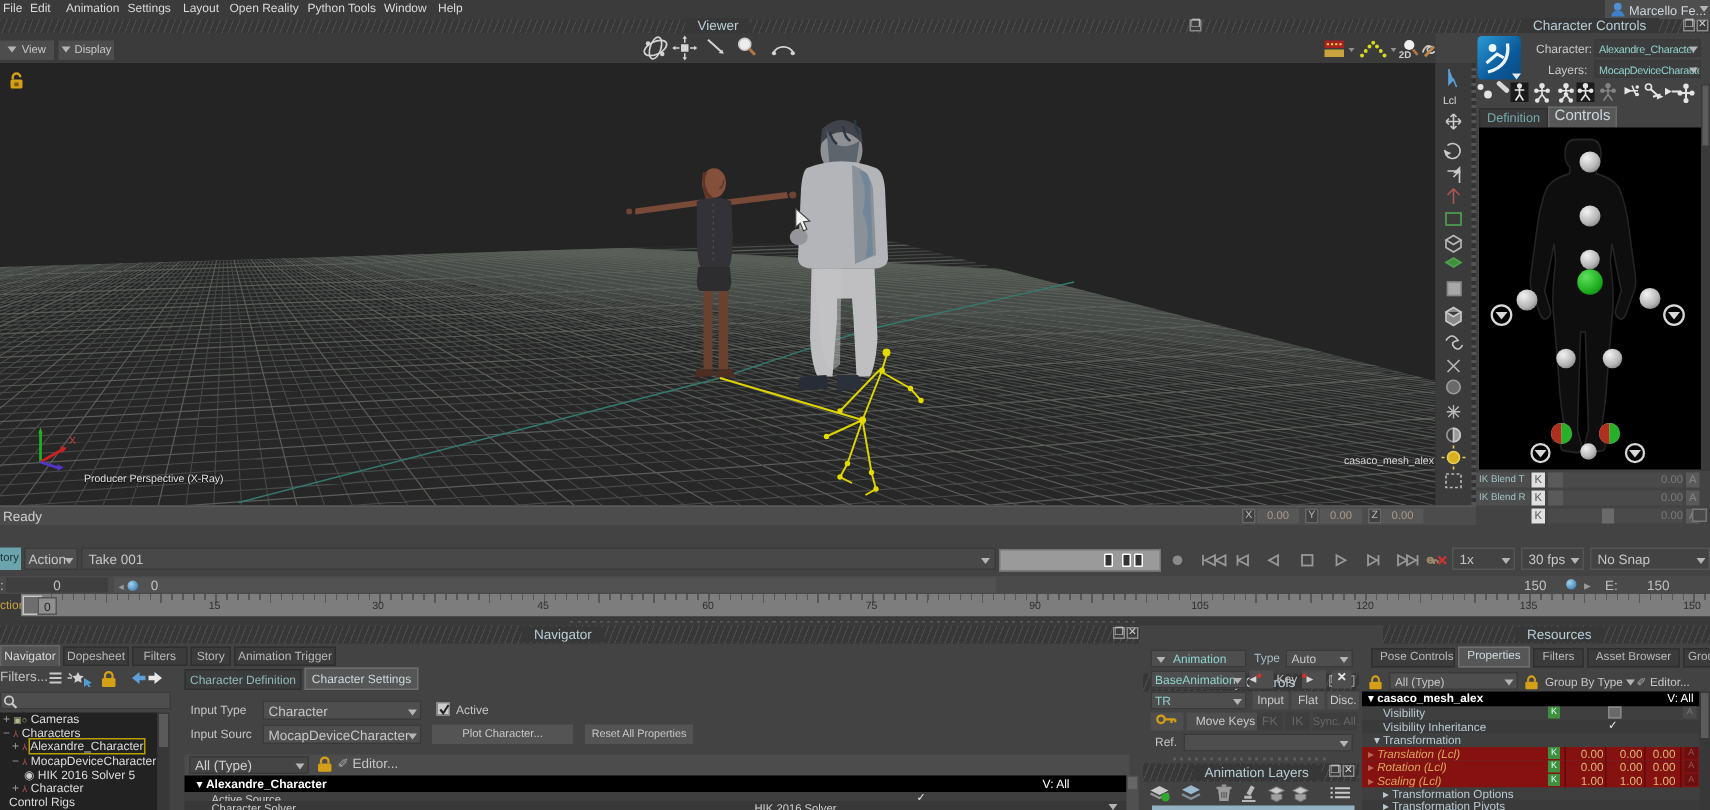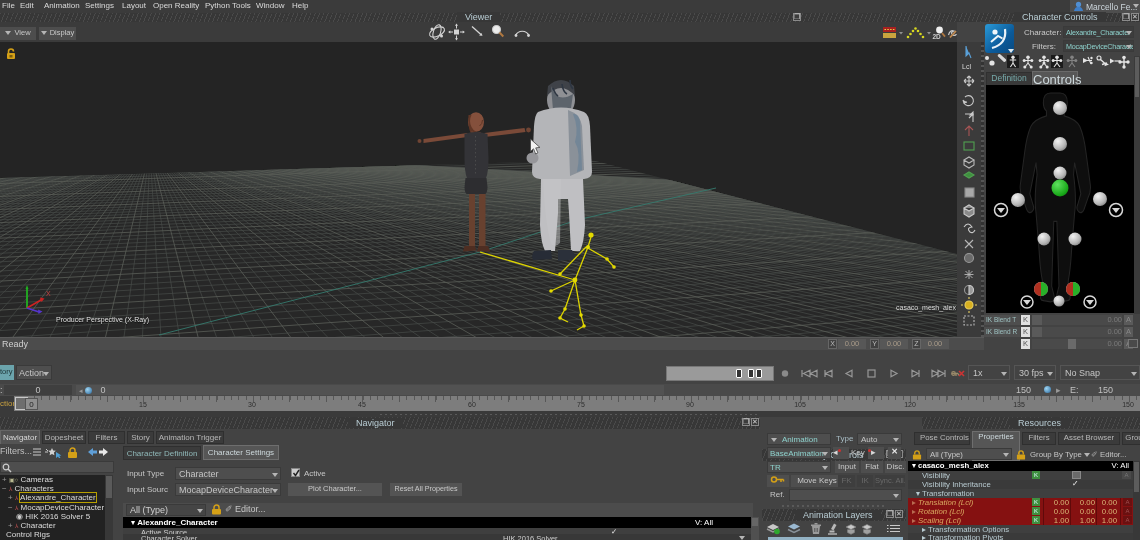--- a/index.html
+++ b/index.html
@@ -223,21 +223,21 @@
   <div class="abs" style="left:1px;top:2px;width:29px;height:29px;border-radius:3px;background:linear-gradient(135deg,#2a9ad8,#0b5a9a 60%,#0a4a80);">
     <svg width="29" height="29" viewBox="0 0 29 29">
           <path d="M7 24 Q22 20 20 5" stroke="#e8f2f8" stroke-width="2.2" fill="none"></path>
           <circle cx="10" cy="8" r="2.6" fill="#eef6fa"></circle>
           <path d="M6 18 l7 -6 l4.5 2.5" stroke="#eef6fa" stroke-width="2" fill="none"></path>
         </svg>
     <span class="chev abs" style="right:0px;bottom:0px;border-top-color:#dfe9ef;"></span>
   </div>
   <div class="abs" style="left:40px;top:6px;font-size:8px;color:#c9c9c9;">Character:</div>
   <div class="dd" style="left:79px;top:4px;width:71px;height:12px;background:#3d3d3d;"><span class="teal" style="font-size:7.2px;letter-spacing:-0.2px;padding-left:2px;line-height:11px;display:inline-block;">Alexandre_Character</span><span class="chev abs" style="right:1px;top:4px;"></span></div>
-  <div class="abs" style="left:48px;top:20px;font-size:8px;color:#c9c9c9;">Filters:</div>
+  <div class="abs" style="left:48px;top:20px;font-size:8px;color:#c9c9c9;">Layers:</div>
   <div class="dd" style="left:79px;top:18px;width:71px;height:12px;background:#3d3d3d;"><span class="teal" style="font-size:7.2px;letter-spacing:-0.2px;padding-left:2px;line-height:11px;display:inline-block;">MocapDeviceCharacter</span><span class="chev abs" style="right:1px;top:4px;"></span></div>
 
   <svg class="abs" style="left:0;top:32px;" width="150" height="15" viewBox="0 0 150 15">
     <g fill="#e4e4e4">
       <circle cx="3" cy="4" r="2"></circle>
           <circle cx="8" cy="9" r="2.6"></circle>
       <rect x="12" y="2" width="10" height="3.2" rx="1.6" transform="rotate(42 17 5)" fill="#d8d8d8"></rect>
       <rect x="23" y="1" width="12" height="13" fill="#1b1b1b"></rect>
       <g transform="translate(29,2)">
             <circle cx="0" cy="1.2" r="1.7"></circle>
@@ -292,21 +292,21 @@
             <circle cx="0" cy="1.5" r="1.8"></circle>
             <path d="M0 3 v8 M-3.8 6 h7.6" stroke="#e4e4e4" stroke-width="1.4"></path>
             <circle cx="-4" cy="6" r="1.7"></circle>
             <circle cx="4" cy="6" r="1.7"></circle>
             <circle cx="0" cy="11" r="1.7"></circle>
           </g>
     </g>
   </svg>
 
   <div class="abs" style="left:2px;top:50px;width:46px;height:13px;background:#393939;color:#76aaaa;text-align:center;font-size:8.5px;border:1px solid #303030;border-bottom:none;">Definition</div>
-  <div class="abs" style="left:48px;top:49px;width:46px;height:14px;background:#575757;color:#cdd8dc;text-align:center;font-size:13px;border:1px solid #6a6a6a;border-bottom:none;">Controls</div>
+  <div class="abs" style="left:48px;top:49px;width:46px;height:14px;background:#575757;color:#cdd8dc;text-align:center;font-size:10px;border:1px solid #6a6a6a;border-bottom:none;">Controls</div>
 
   <div class="abs" style="left:2px;top:63px;width:148px;height:228px;background:#000;overflow:hidden;">
     <svg width="148" height="228" viewBox="0 0 148 228">
       <g fill="#0e0e0e" stroke="#242424" stroke-width="1" transform="translate(-3.1,2) scale(1.042,1.2)">
         <path d="M74 5 q7 0 7 8 q0 5 -3 7 l0 4 q12 3 15 9 q4 8 6 22 l4 26 q1 6 -2 11 l-4 10 q-2 4 -5 2 q-3 -2 -1 -6 l3 -9 l-6 -26 l-1 10 q3 20 1 32 l-3 32 q-1 15 -3 24 q-1 8 1 11 q2 6 -2 6 l-7 1 q-5 0 -3 -6 l2 -7 l-1 -28 l-1 -26 l-3 0 l-1 26 l-1 28 l2 7 q2 6 -3 6 l-7 -1 q-4 0 -2 -6 q2 -3 1 -11 q-2 -9 -3 -24 l-3 -32 q-2 -12 1 -32 l-1 -10 l-6 26 l3 9 q2 4 -1 6 q-3 2 -5 -2 l-4 -10 q-3 -5 -2 -11 l4 -26 q2 -14 6 -22 q3 -6 15 -9 l0 -4 q-3 -2 -3 -7 q0 -8 7 -8 z"></path>
       </g>
       <g>      
             <g>
         <radialGradient id="ball" cx="0.35" cy="0.3" r="0.9">
                 <stop offset="0" stop-color="#f2f2f2"></stop>
@@ -387,20 +387,21 @@
   <span class="abs" style="left:870px;top:1px;width:9px;height:10px;background:#414141;border:1px solid #666;color:#bbb;font-size:7px;text-align:center;">Y</span>
   <span class="abs" style="left:880px;top:1px;width:28px;height:10px;background:#575757;color:#a89a88;font-size:7.5px;text-align:center;">0.00</span>
   <span class="abs" style="left:912px;top:1px;width:9px;height:10px;background:#414141;border:1px solid #666;color:#bbb;font-size:7px;text-align:center;">Z</span>
   <span class="abs" style="left:921px;top:1px;width:28px;height:10px;background:#575757;color:#a89a88;font-size:7.5px;text-align:center;">0.00</span>
 </div>
 <div class="abs" style="left:1128px;top:339px;width:10px;height:9px;border:1px solid #777;background:#4a4a4a;"></div>
 
 <div class="abs" style="left:0;top:362px;width:1140px;height:22px;background:#434343;">
   <div class="abs" style="left:0;top:3px;width:14px;height:15px;background:#6ba4ac;color:#1c3234;font-size:7.5px;padding-top:2px;overflow:hidden;">tory</div>
   <div class="dd" style="left:16px;top:3px;width:36px;height:15px;"><span style="padding-left:2px;line-height:14px;">Action</span><span class="chev abs" style="right:2px;top:6px;"></span></div>
+  <div class="dd" style="left:54px;top:3px;width:610px;height:15px;background:#484848;"><span style="padding-left:4px;line-height:14px;">Take 001</span><span class="chev abs" style="right:3px;top:6px;"></span></div>
   <div class="abs" style="left:666px;top:4px;width:108px;height:15px;background:#9a9a9a;border:1px solid #777;">
     <span class="abs" style="left:69px;top:2px;width:6px;height:9px;border:1.5px solid #fff;background:#333;border-radius:1px;"></span>
     <span class="abs" style="left:81px;top:2px;width:6px;height:9px;border:1.5px solid #fff;background:#333;border-radius:1px;"></span>
     <span class="abs" style="left:89px;top:2px;width:6px;height:9px;border:1.5px solid #fff;background:#333;border-radius:1px;"></span>
   </div>
   <svg class="abs" style="left:778px;top:6px;" width="190" height="12" viewBox="0 0 190 12">
     <g fill="#989898" stroke="none">
       <circle cx="7" cy="5.5" r="3.2" fill="#8a8a8a"></circle>
       <path d="M24 2v7 M32 2.2 L25.5 5.5 L32 8.8z M39 2.2 L32.5 5.5 L39 8.8z" stroke="#989898" stroke-width="1.2" fill="none"></path>
       <path d="M47 2v7 M54 2.2 L47.5 5.5 L54 8.8z" stroke="#989898" stroke-width="1.2" fill="none"></path>
@@ -625,21 +626,21 @@
 </div>
 
 <div class="abs" style="left:908px;top:417px;width:232px;height:123px;background:#434343;font-size:7.8px;">
   <div class="hatch abs" style="left:14px;top:0;width:232px;height:12px;">
     <span class="ttl abs" style="left:88px;top:1px;">Resources</span>
     <span class="winbtn" style="left:218px;top:1px;">❐</span>
     <span class="winbtn" style="left:227px;top:1px;">✕</span>
   </div>
   <div class="abs" style="left:0;top:14px;height:14px;">
     <span class="abs" style="left:6px;top:1px;width:56px;height:13px;background:#3b3b3b;border:1px solid #2f2f2f;text-align:right;color:#b8b8b8;">Pose Controls</span>
-    <span class="abs" style="left:64px;top:0;width:48px;height:30px;background:#565656;border:1px solid #6e6e6e;text-align:center;color:#cdd8dc;">Properties</span>
+    <span class="abs" style="left:64px;top:0;width:48px;height:14px;background:#565656;border:1px solid #6e6e6e;text-align:center;color:#cdd8dc;">Properties</span>
     <span class="abs" style="left:114px;top:1px;width:34px;height:13px;background:#3b3b3b;border:1px solid #2f2f2f;text-align:center;color:#b8b8b8;">Filters</span>
     <span class="abs" style="left:150px;top:1px;width:62px;height:13px;background:#3b3b3b;border:1px solid #2f2f2f;text-align:center;color:#b8b8b8;">Asset Browser</span>
     <span class="abs" style="left:214px;top:1px;width:24px;height:13px;background:#3b3b3b;border:1px solid #2f2f2f;text-align:center;color:#b8b8b8;">Grou</span>
   </div>
   <div class="abs" style="left:0;top:31px;width:232px;height:13px;">
     <svg class="abs" style="left:4px;top:2px;" width="10" height="10" viewBox="0 0 11 11">
           <rect x="1" y="5" width="9" height="5.5" rx="1" fill="#d4a017"></rect>
           <path d="M3 5 v-1.5 a2.5 2.5 0 0 1 5 0 V5" stroke="#d4a017" stroke-width="1.5" fill="none"></path>
         </svg>
     <div class="dd" style="left:18px;top:0px;width:86px;height:12px;"><span style="padding-left:3px;line-height:11px;">All (Type)</span><span class="chev abs" style="right:2px;top:4px;"></span></div>

